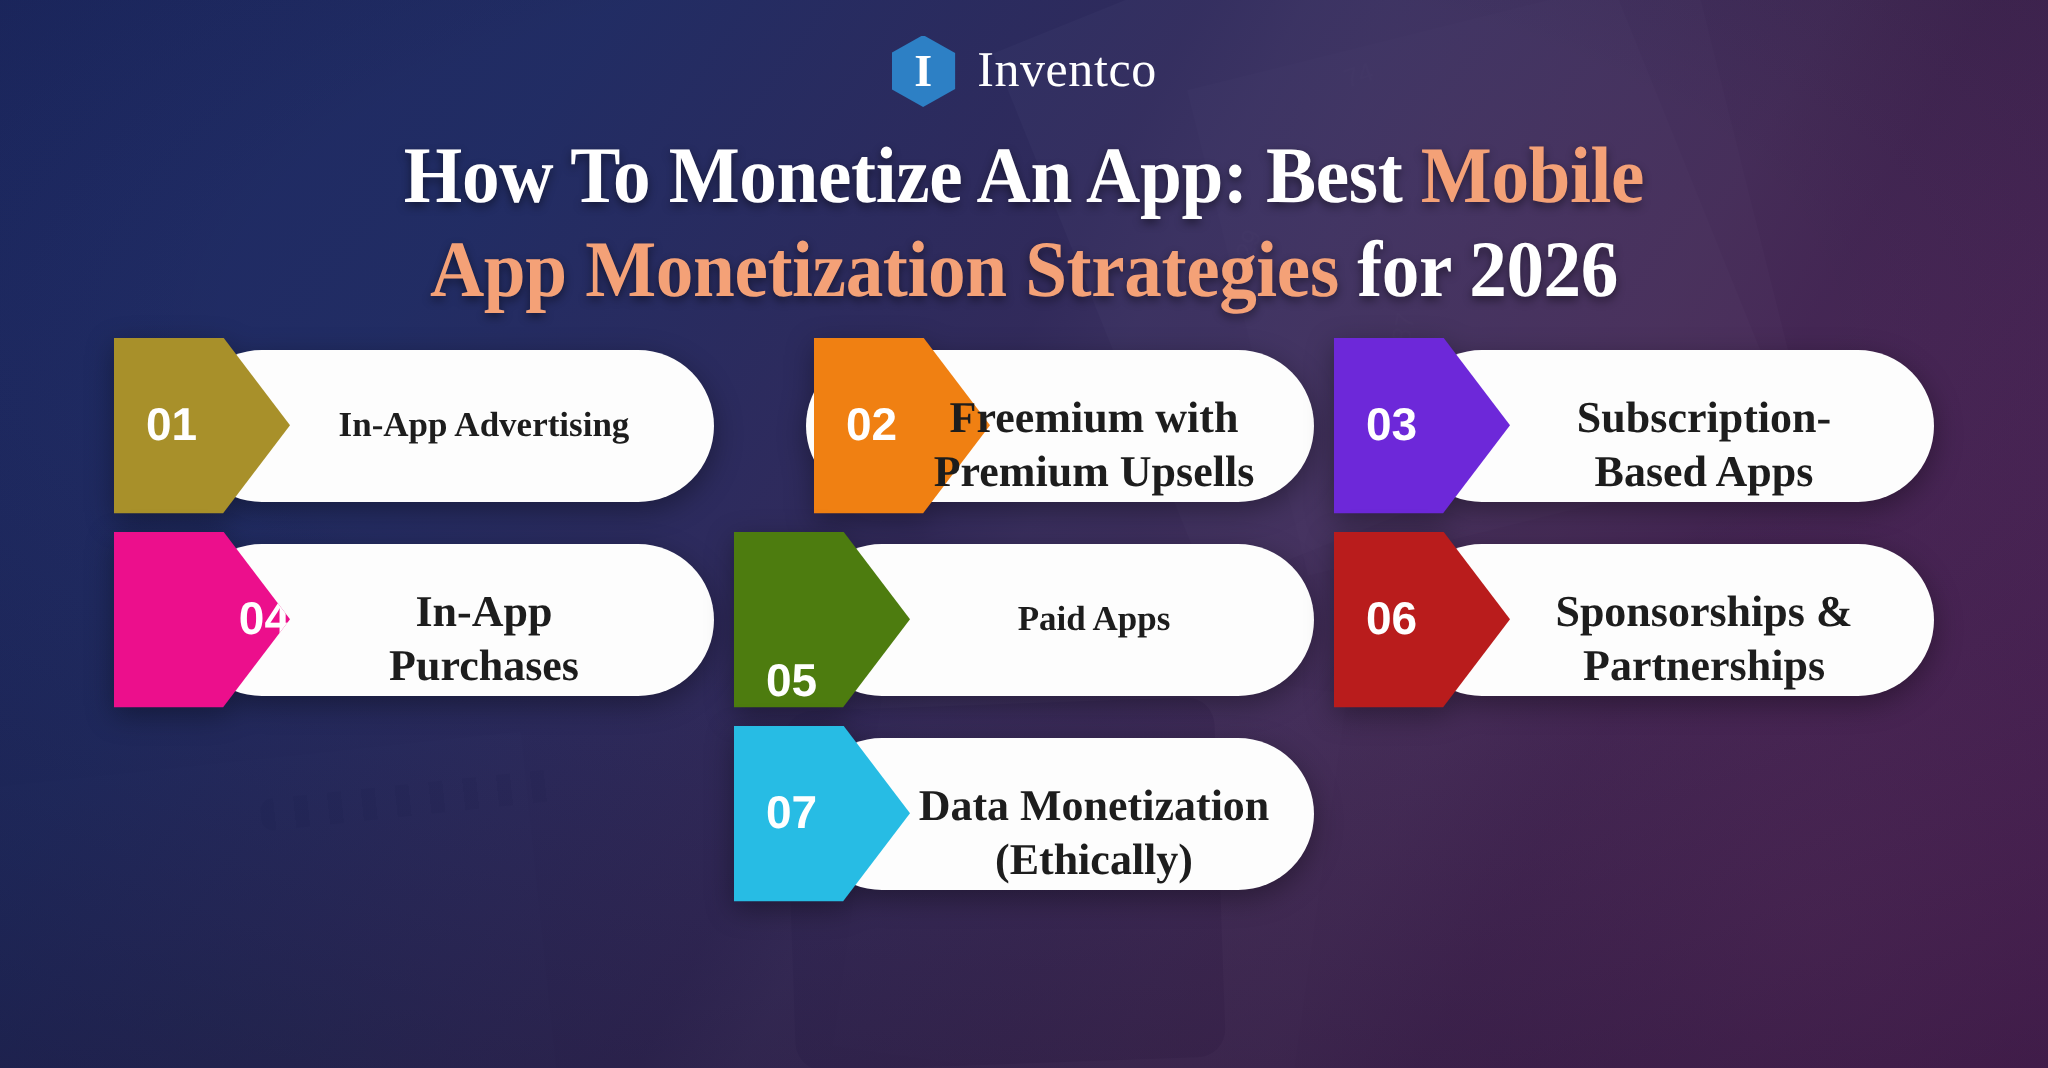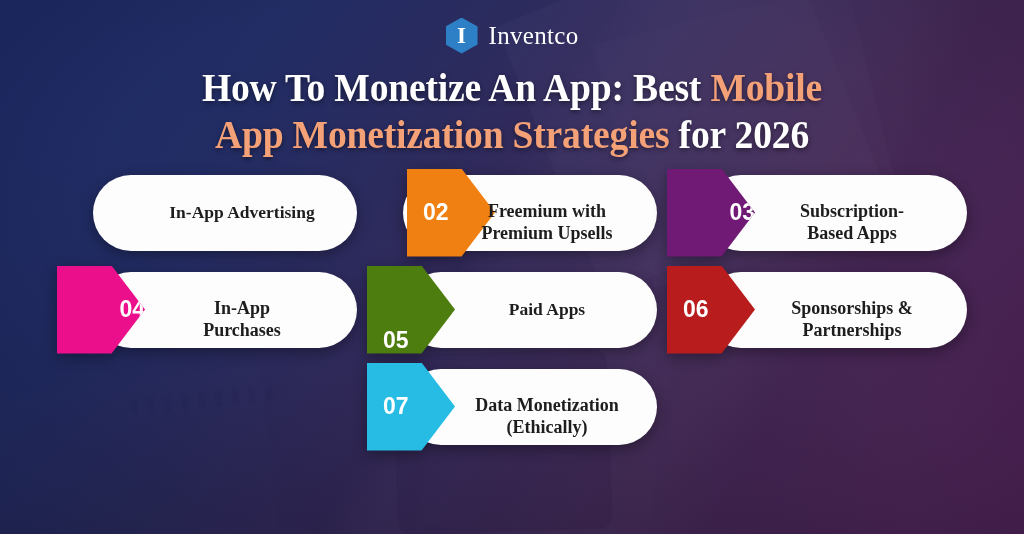--- a/index.html
+++ b/index.html
@@ -129,21 +129,21 @@
     font-weight:bold; font-size:23px; padding-left:16px; letter-spacing:0px;
   }
   .label{
     position:relative; z-index:3;
     flex:1; margin-left:88px; padding-right:18px;
     text-align:center;
     color:#1d1d1d;
     font-family:"Liberation Serif", serif; font-weight:bold;
     font-size:17.5px; line-height:1.22;
   }
-  .label.two-line{ font-size:18px;margin-top:21px; }
+  .label.two-line{ font-size:22px;margin-top:21px; }
 </style>
 </head>
 <body>
 
 <div class="bg-root">
   <div class="bg-photo">
     <div class="paper p1"></div>
     <div class="paper p2"></div>
     <div class="paper p3"></div>
     <div class="notebook"></div>
@@ -184,39 +184,42 @@
     <div>
       <span class="o">App Monetization Strategies</span><span class="w"> for 2026</span>
     </div>
   </div>
 
   <div class="rows">
 
     <div class="row r1">
       <div class="card w1">
         <div class="pill"></div>
+        <div class="arrow" style="background: rgb(168, 144, 42);">
+          <span class="num">01</span>
+        </div>
         <div class="label">
             <div>In-App Advertising</div>
           </div>
       </div>
 
       <div class="card w2">
         <div class="pill"></div>
         <div class="arrow" style="background: rgb(240, 128, 18); margin-left: 40px;">
           <span class="num">02</span>
         </div>
         <div class="label two-line">
             <div>Freemium with</div>
             <div>Premium Upsells</div>
           </div>
       </div>
 
       <div class="card w3">
         <div class="pill"></div>
-        <div class="arrow" style="background: #701a75; justify-content: flex-end;">
+        <div class="arrow" style="background: #6d28d9;">
           <span class="num">03</span>
         </div>
         <div class="label two-line">
             <div>Subscription-</div>
             <div>Based Apps</div>
           </div>
       </div>
     </div>
 
     <div class="row r2">

